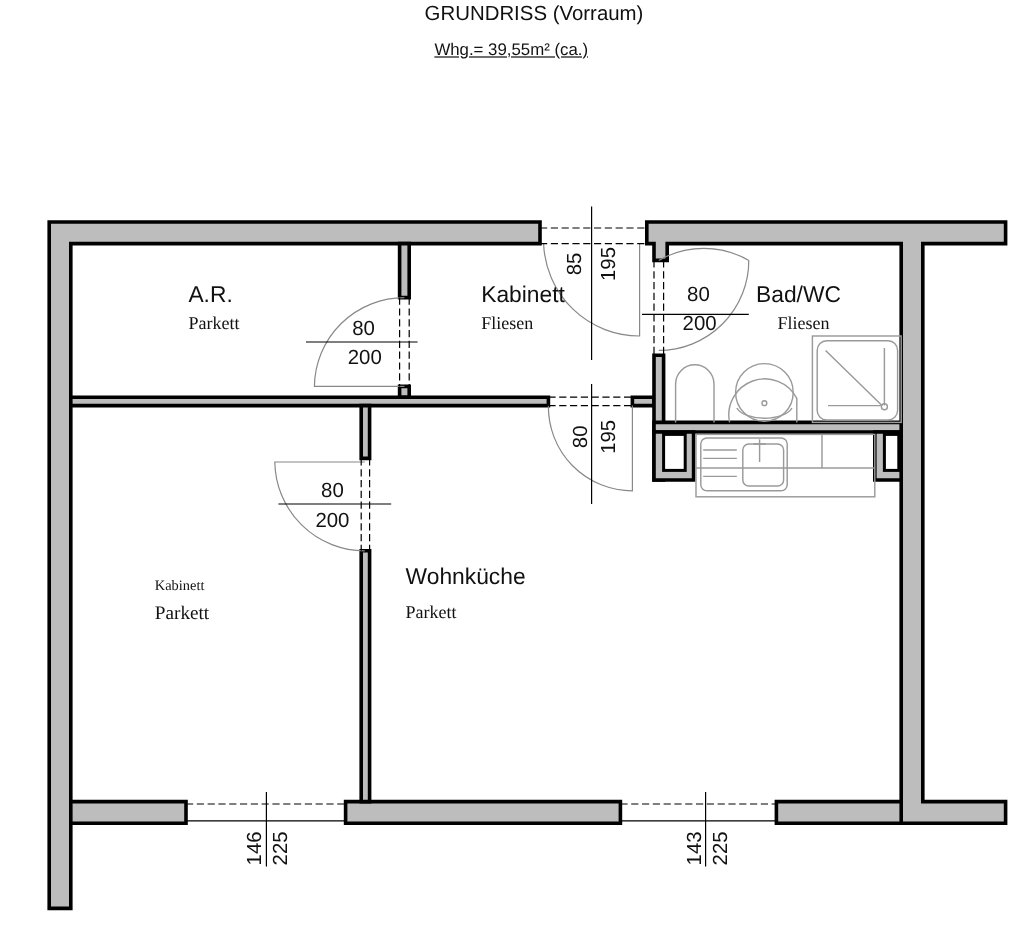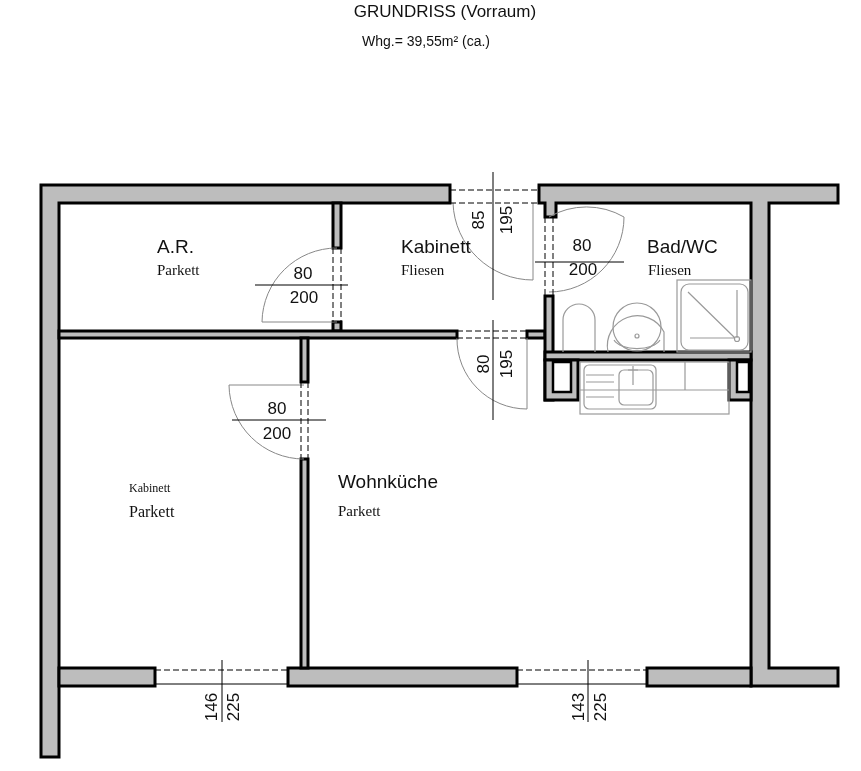--- a/index.html
+++ b/index.html
@@ -1,18 +1,18 @@
 <!DOCTYPE html>
 <html><head>
 <meta charset="utf-8">
 <style>
   html, body { margin: 0; padding: 0; background: #ffffff; }
   body { width: 861px; height: 771px; position: relative; overflow: hidden; font-family: "Liberation Sans", sans-serif; color: #111; }
   .title { position: absolute; left: 0; width: 890px; top: 2px; text-align: center; font-size: 17px; }
-  .subtitle { position: absolute; left: 0; width: 852px; top: 33px; text-align: center; font-size: 14px; }
+  .subtitle { position: absolute; left: 0; width: 852px; top: 33px; text-align: center; font-size: 14px; text-decoration: underline; }
   svg.plan { position: absolute; left: 0; top: 0; }
   .lbl { position: absolute; white-space: nowrap; }
   .room-name { font-size: 19px; }
   .room-floor { font-size: 15px; font-family: Liberation Serif, serif; }
   .dim { font-size: 17px; text-align: center; }
   .vdim { position: absolute; font-size: 17px; transform: rotate(-90deg); transform-origin: center center; white-space: nowrap; }
 </style>
 </head>
 <body>
 
@@ -86,21 +86,21 @@
       <path d="M586 375 H614 M586 382 H614 M586 390 H614 M586 397 H614 M685 362 V390 M580 390 H729"></path>
       <path d="M633 366 V385 M628 370 H638"></path>
     </g>
   </g>
 </svg>
 
 <div class="lbl room-name" style="left:157px;top:236px">A.R.</div>
 <div class="lbl room-floor" style="left:157px;top:262px">Parkett</div>
 <div class="lbl room-name" style="left:401px;top:236px">Kabinett</div>
 <div class="lbl room-floor" style="left:401px;top:262px">Fliesen</div>
-<div class="lbl room-name" style="left:647px;top:236px">Bad/WC</div>
+<div class="lbl room-name" style="left:630px;top:236px">Bad/WC</div>
 <div class="lbl room-floor" style="left:648px;top:262px">Fliesen</div>
 <div class="lbl room-floor" style="left:129px;top:481px;font-size:12px">Kabinett</div>
 <div class="lbl room-floor" style="left:129px;top:503px;font-size:16px">Parkett</div>
 <div class="lbl room-name" style="left:338px;top:471px">Wohnküche</div>
 <div class="lbl room-floor" style="left:338px;top:503px">Parkett</div>
 
 <div class="lbl dim" style="left:288px;top:264px;width:30px">80</div>
 <div class="lbl dim" style="left:284px;top:288px;width:40px">200</div>
 <div class="vdim" style="left:470px;top:210px">85</div>
 <div class="vdim" style="left:493px;top:210px">195</div>

